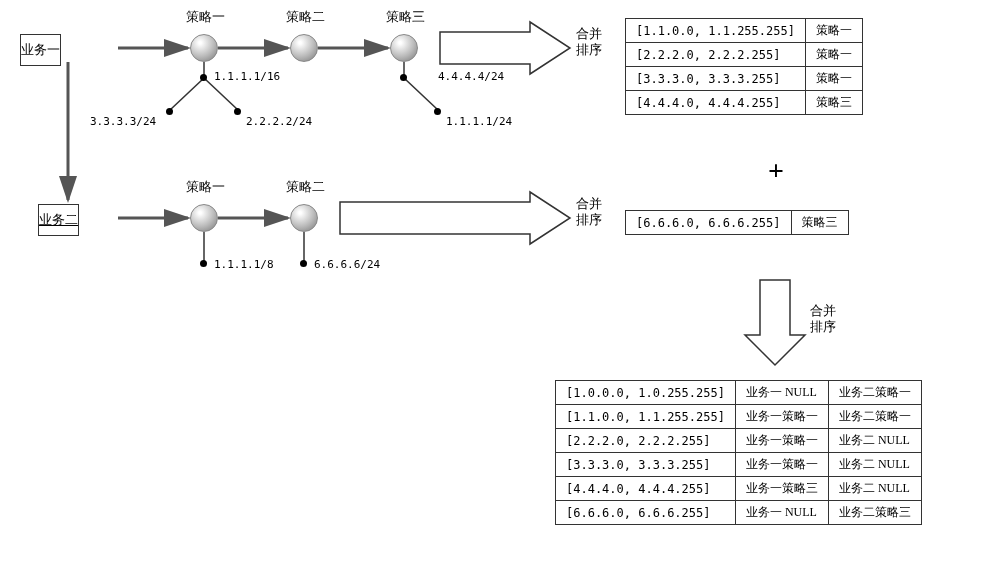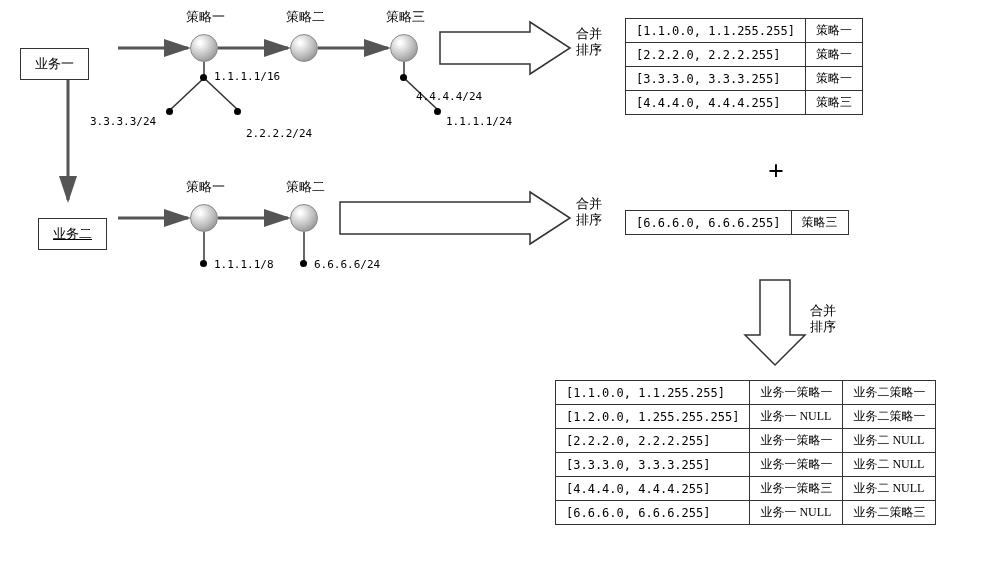--- a/index.html
+++ b/index.html
@@ -9,24 +9,23 @@
     height: 583px;
     font-family: "SimSun", "Microsoft YaHei", serif;
     font-size: 13px;
     background: #fff;
     position: relative;
   }
   .label { position: absolute; font-size: 13px; }
   .box {
     position: absolute;
     border: 1.5px solid #333;
-    padding: 6px 14px;
+    padding: 6px 0;
     background: #fff;
     text-align: center;
-    margin-top: 14px;
   }
   .sphere {
     position: absolute;
     width: 28px; height: 28px;
     border-radius: 50%;
     background: radial-gradient(circle at 35% 30%, #fff 5%, #bbb 55%, #777 100%);
     border: 1px solid #888;
   }
   .dot {
     position: absolute;
@@ -126,22 +125,22 @@
 <div class="dot" style="left:234px; top:108px;"></div>
 
 <div class="dot" style="left:400px; top:74px;"></div>
 <div class="dot" style="left:434px; top:108px;"></div>
 
 <div class="dot" style="left:200px; top:260px;"></div>
 <div class="dot" style="left:300px; top:260px;"></div>
 
 <div class="ip-label" style="left:90px; top:115px;">3.3.3.3/24</div>
 <div class="ip-label" style="left:214px; top:70px;">1.1.1.1/16</div>
-<div class="ip-label" style="left:246px; top:115px;margin-top:12px;">2.2.2.2/24</div>
-<div class="ip-label" style="left:416px; top:70px;margin-top:20px;">4.4.4.4/24</div>
+<div class="ip-label" style="left:246px; top:115px;">2.2.2.2/24</div>
+<div class="ip-label" style="left:438px; top:70px;">4.4.4.4/24</div>
 <div class="ip-label" style="left:446px; top:115px;">1.1.1.1/24</div>
 
 <div class="ip-label" style="left:214px; top:258px;">1.1.1.1/8</div>
 <div class="ip-label" style="left:314px; top:258px;">6.6.6.6/24</div>
 
 <div class="label" style="left:576px; top:26px; line-height:1.2;">
   <span>合并</span><br><span>排序</span>
 </div>
 <div class="label" style="left:576px; top:196px; line-height:1.2;">
   <span>合并</span><br><span>排序</span>
@@ -177,31 +176,31 @@
   <tbody>
   <tr>
         <td>[6.6.6.0, 6.6.6.255]</td>
         <td class="cn">策略三</td>
       </tr>
 </tbody>
   </table>
 
 <table class="t" style="left:555px; top:380px;">
   <tbody>
+      <tr>
+        <td>[1.0.0.0, 1.0.255.255]</td>
+        <td class="cn">业务一 NULL</td>
+        <td class="cn">业务二策略一</td>
+      </tr>
   <tr>
         <td>[1.1.0.0, 1.1.255.255]</td>
         <td class="cn">业务一策略一</td>
         <td class="cn">业务二策略一</td>
       </tr>
   <tr>
-        <td>[1.2.0.0, 1.255.255.255]</td>
-        <td class="cn">业务一 NULL</td>
-        <td class="cn">业务二策略一</td>
-      </tr>
-  <tr>
         <td>[2.2.2.0, 2.2.2.255]</td>
         <td class="cn">业务一策略一</td>
         <td class="cn">业务二 NULL</td>
       </tr>
   <tr>
         <td>[3.3.3.0, 3.3.3.255]</td>
         <td class="cn">业务一策略一</td>
         <td class="cn">业务二 NULL</td>
       </tr>
   <tr>

